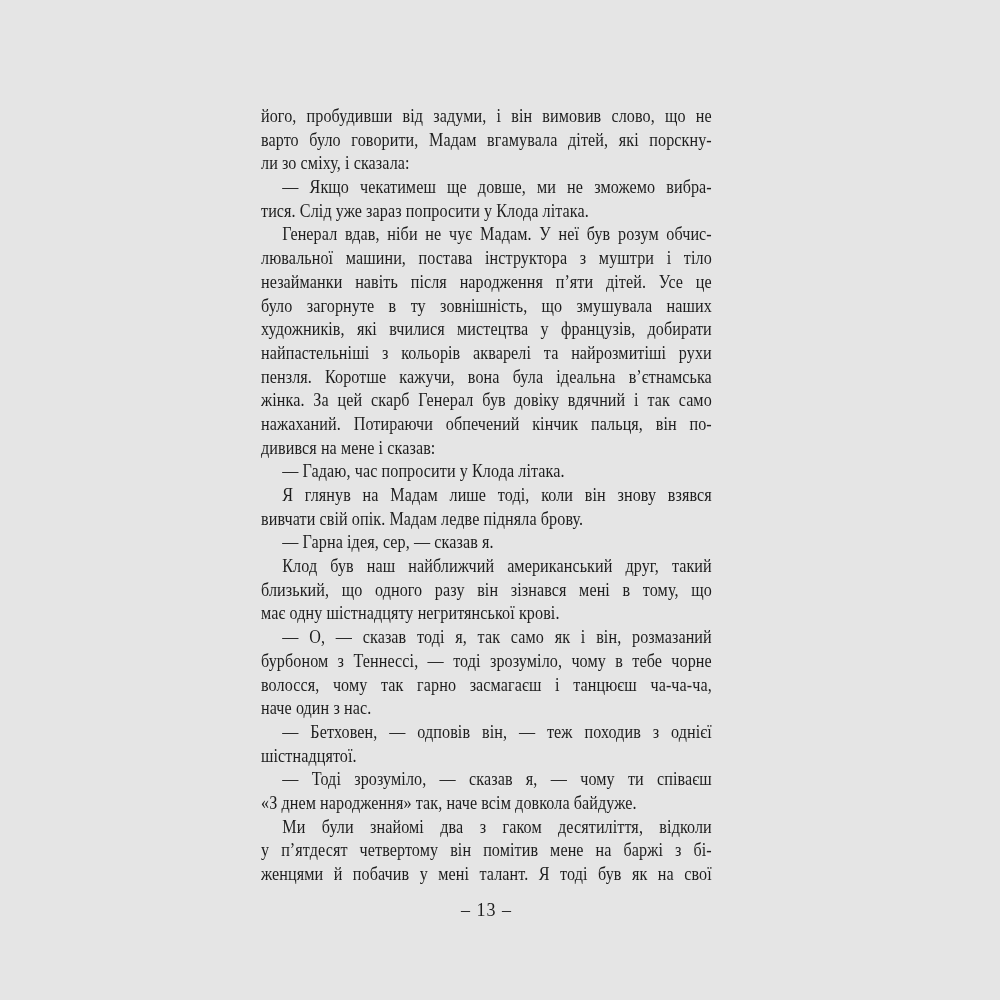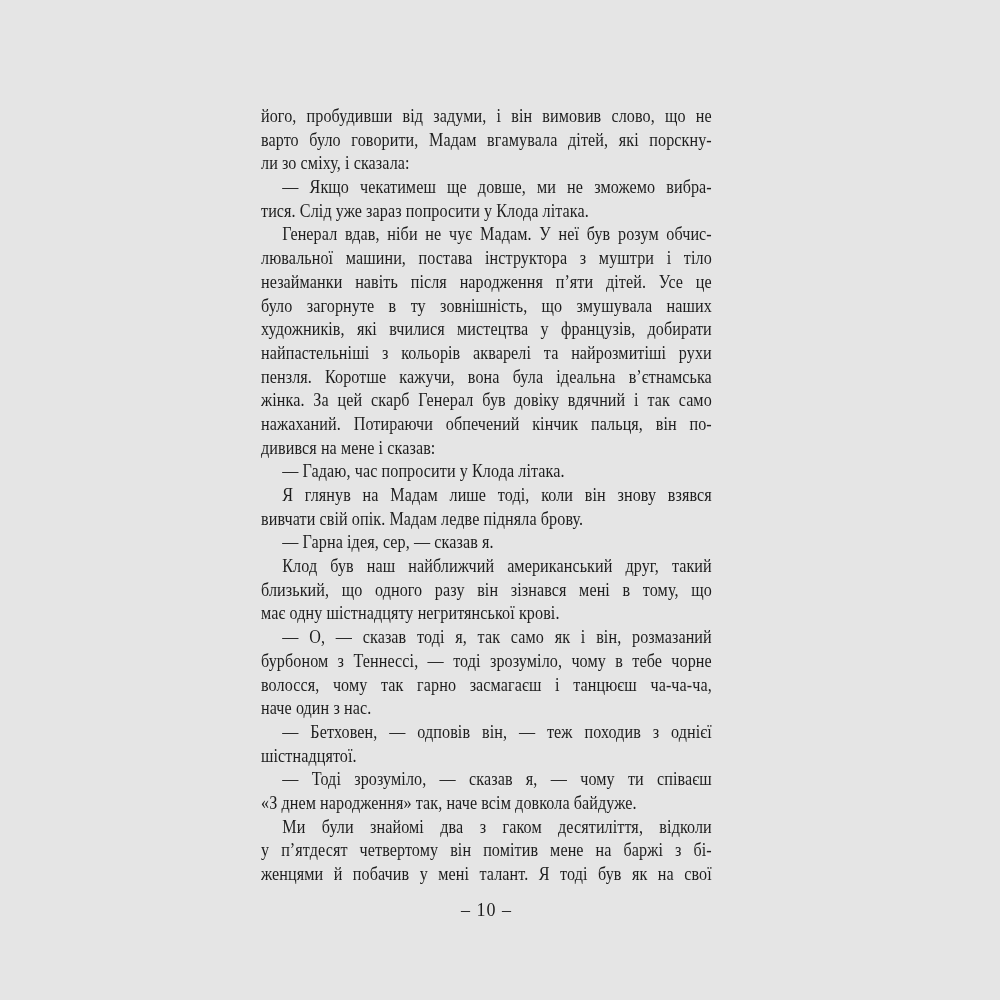--- a/index.html
+++ b/index.html
@@ -83,14 +83,14 @@
       <div class="line just">волосся, чому так гарно засмагаєш і танцюєш ча-ча-ча,</div>
       <div class="line">наче один з нас.</div>
       <div class="line indent just">— Бетховен, — одповів він, — теж походив з однієї</div>
       <div class="line">шістнадцятої.</div>
       <div class="line indent just">— Тоді зрозуміло, — сказав я, — чому ти співаєш</div>
       <div class="line">«З днем народження» так, наче всім довкола байдуже.</div>
       <div class="line indent just">Ми були знайомі два з гаком десятиліття, відколи</div>
       <div class="line just">у п’ятдесят четвертому він помітив мене на баржі з бі-</div>
       <div class="line just">женцями й побачив у мені талант. Я тоді був як на свої</div>
     </div>
-  <div class="folio">– 10 –</div>
+  <div class="folio">– 13 –</div>
 </div>
 
 </body></html>

